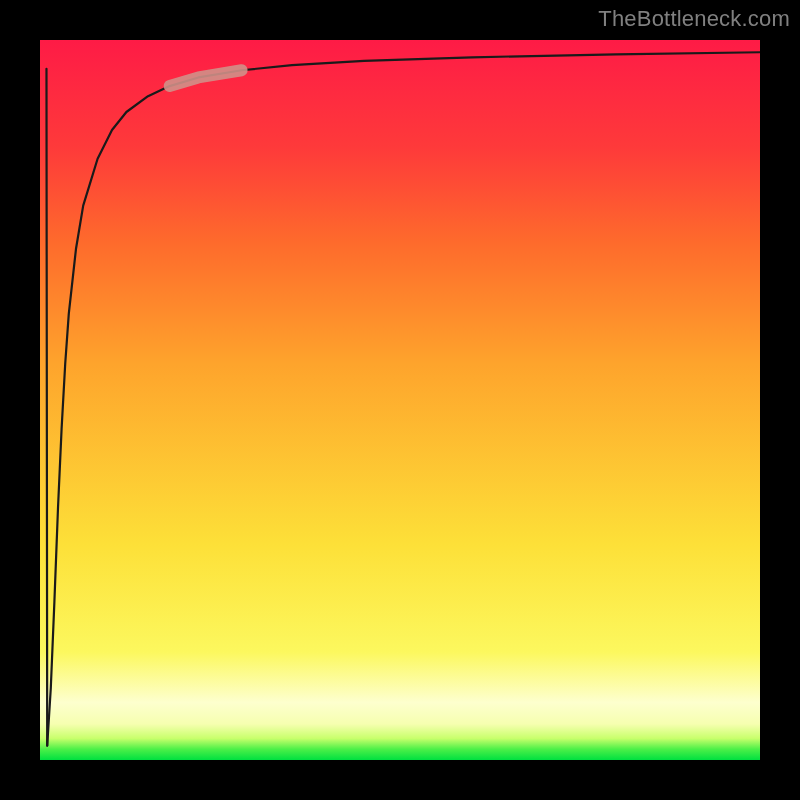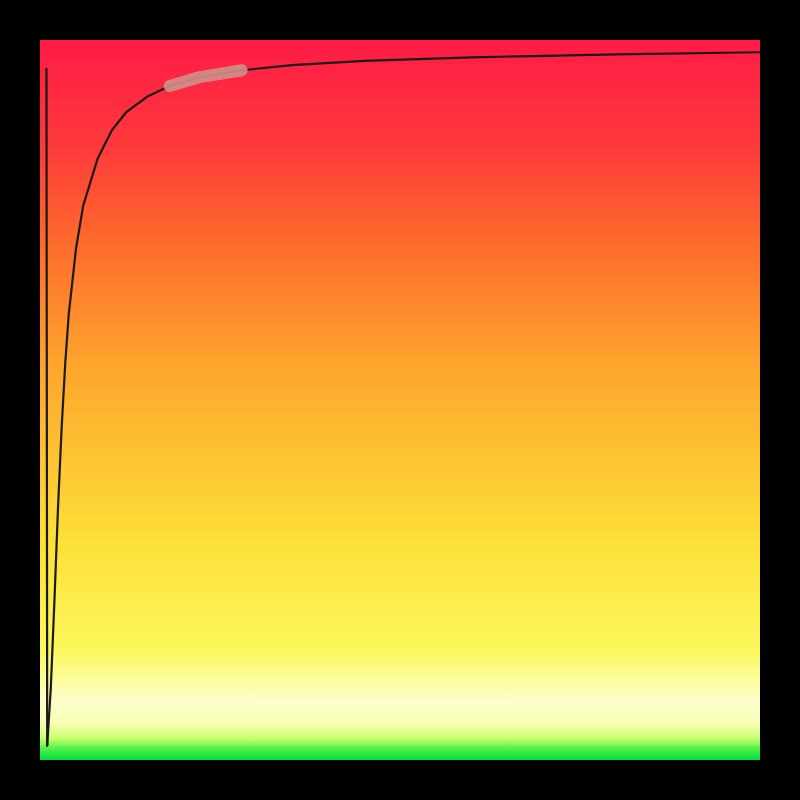--- a/index.html
+++ b/index.html
@@ -47,20 +47,21 @@
     font-family: Arial, Helvetica, sans-serif;
     font-size: 22px;
     letter-spacing: 0.2px;
     user-select: none;
   }
 </style>
 </head>
 <body>
 <div class="wrap">
 
+  <div class="watermark">TheBottleneck.com</div>
 
   <div class="plot-area">
     <svg id="curve" class="curve-svg" viewBox="0 0 720 720" preserveAspectRatio="none">
 
     <path d="M6.48 28.80 L7.20 705.60" fill="none" stroke="#1a1a1a" stroke-width="2.2" stroke-linecap="round"></path>
         <path d="M7.20 705.60 L10.80 648.00 L14.40 561.60 L18.00 468.00 L21.60 388.80 L25.20 324.00 L28.80 273.60 L36.00 208.80 L43.20 165.60 L57.60 118.80 L72.00 90.00 L86.40 72.00 L108.00 56.16 L129.60 46.08 L158.40 37.44 L201.60 30.24 L252.00 25.20 L324.00 20.88 L432.00 17.28 L576.00 14.40 L720.00 12.24" fill="none" stroke="#1a1a1a" stroke-width="2.2" stroke-linecap="round" stroke-linejoin="round"></path>
         <path d="M129.60 46.08 L158.40 37.44 L201.60 30.24" fill="none" stroke="#d09088" stroke-width="12" stroke-linecap="round" stroke-linejoin="round" opacity="0.9"></path>
       </svg>
   </div>
 

